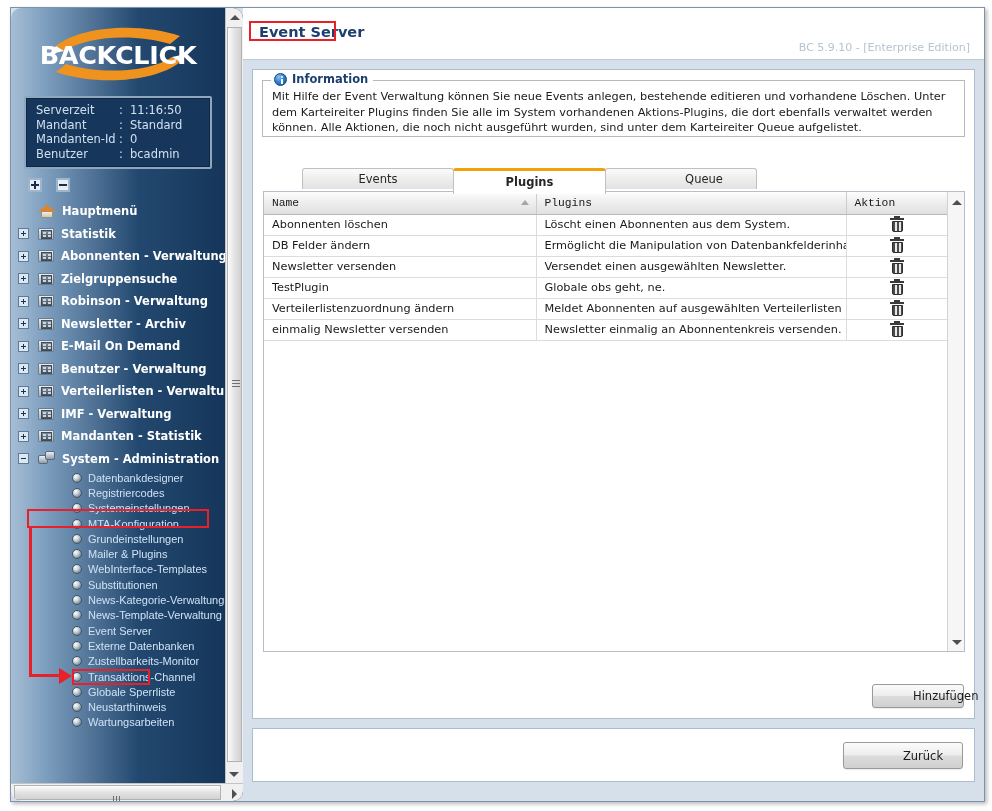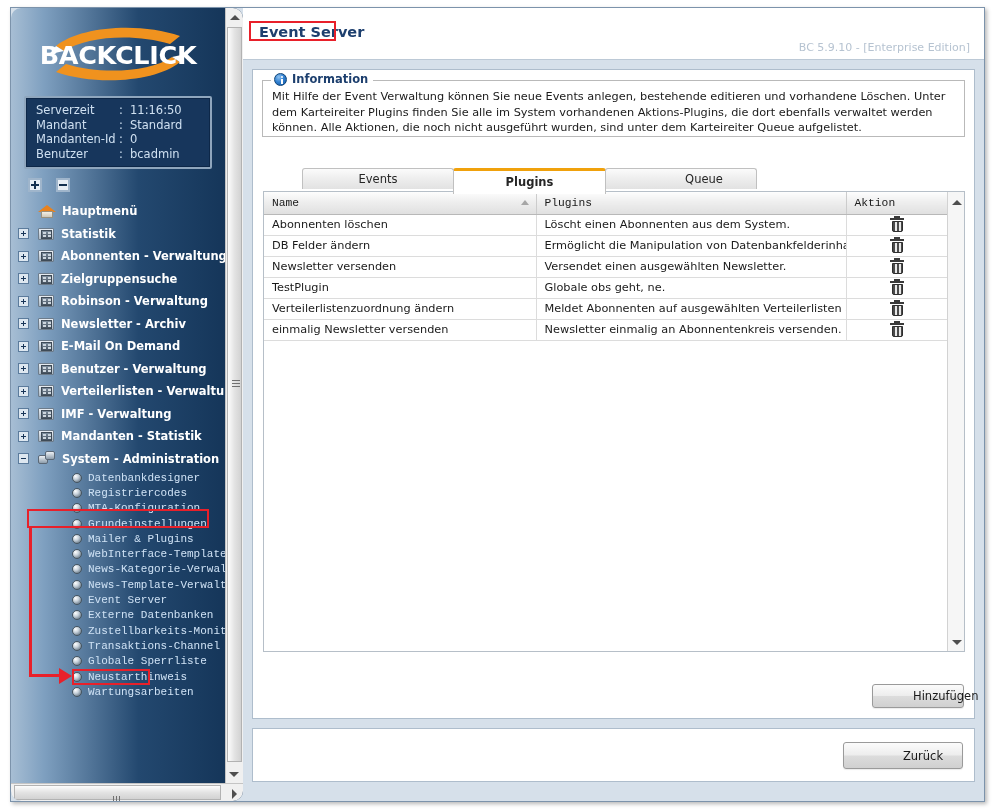--- a/index.html
+++ b/index.html
@@ -200,21 +200,21 @@
     width: 10px; height: 10px;
     border-radius: 50%;
     margin-right: 6px;
     flex: 0 0 auto;
     background: radial-gradient(circle at 32% 28%, #ffffff 0%, #c9d3dc 38%, #7b8b99 75%, #4e5d6b 100%);
     border: 1px solid #46545f;
   }
   .t-sub .lbl {
     color: #cfe2f5;
     font-size: 11px;
-    font-family: Liberation Mono, monospace;
+    font-family: Liberation Sans, sans-serif;
     white-space: nowrap;
   }
 
   
   .sb-vscroll {
     position: absolute; right: 0; top: 0;
     width: 18px; height: 775px;
     background: #f0f0f0;
     border-left: 1px solid #c4c4c4;
   }
@@ -652,33 +652,41 @@
             <div class="t-sub">
               <span class="bullet"></span>
               <span class="lbl">Datenbankdesigner</span>
             </div>
             <div class="t-sub">
               <span class="bullet"></span>
               <span class="lbl">Registriercodes</span>
             </div>
             <div class="t-sub">
               <span class="bullet"></span>
+              <span class="lbl">Systemeinstellungen</span>
+            </div>
+            <div class="t-sub">
+              <span class="bullet"></span>
               <span class="lbl">MTA-Konfiguration</span>
             </div>
             <div class="t-sub">
               <span class="bullet"></span>
               <span class="lbl">Grundeinstellungen</span>
             </div>
             <div class="t-sub">
               <span class="bullet"></span>
               <span class="lbl">Mailer &amp; Plugins</span>
             </div>
             <div class="t-sub">
               <span class="bullet"></span>
               <span class="lbl">WebInterface-Templates</span>
+            </div>
+            <div class="t-sub">
+              <span class="bullet"></span>
+              <span class="lbl">Substitutionen</span>
             </div>
             <div class="t-sub">
               <span class="bullet"></span>
               <span class="lbl">News-Kategorie-Verwaltung</span>
             </div>
             <div class="t-sub">
               <span class="bullet"></span>
               <span class="lbl">News-Template-Verwaltung</span>
             </div>
             <div class="t-sub">

